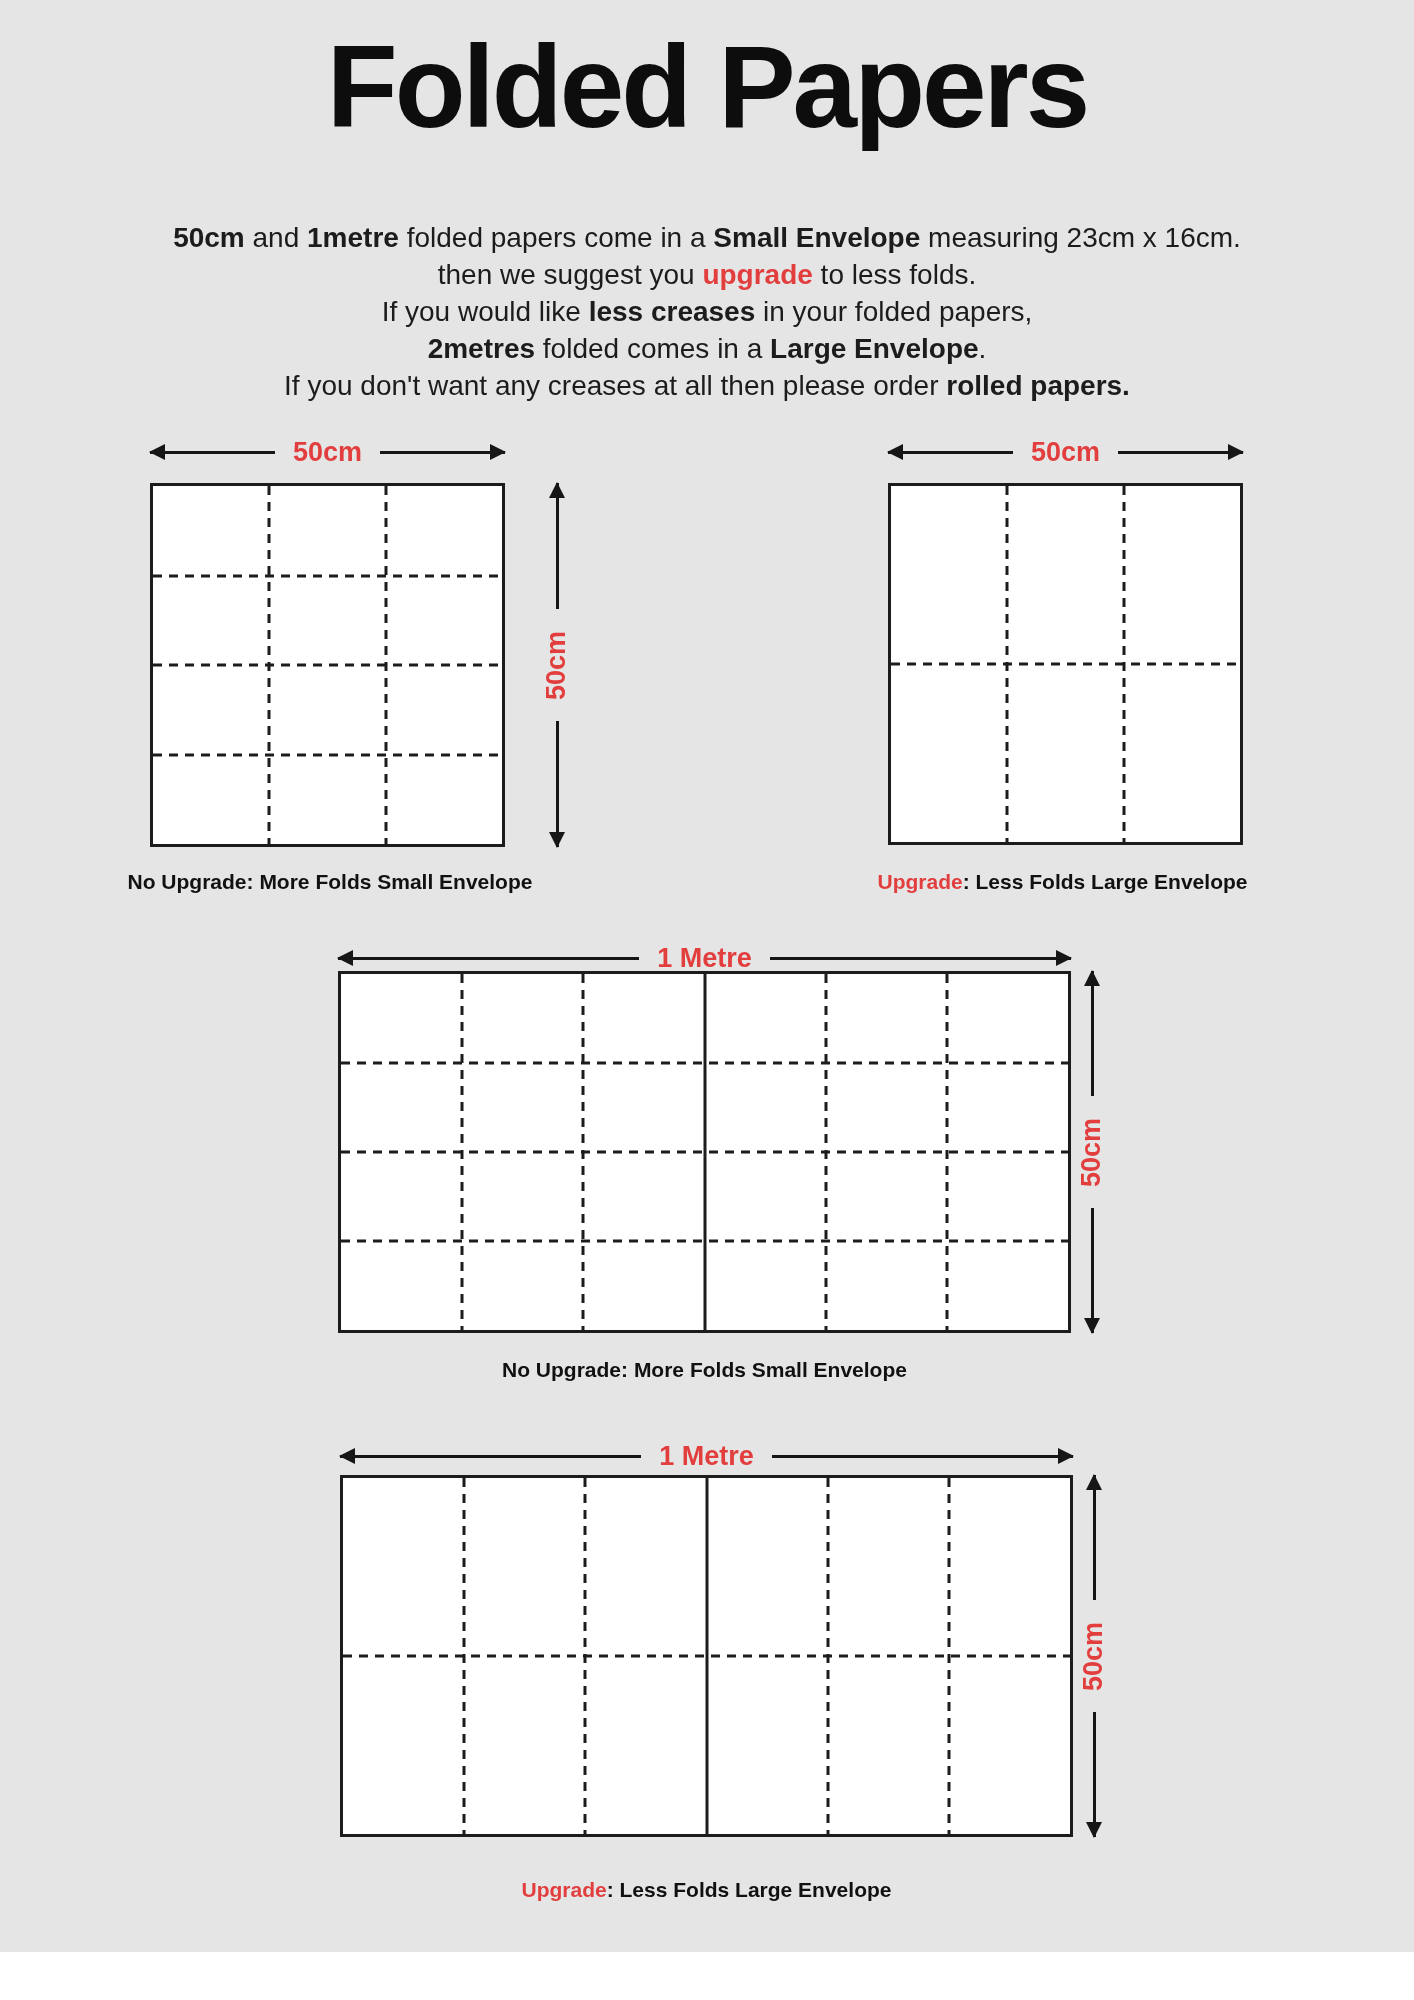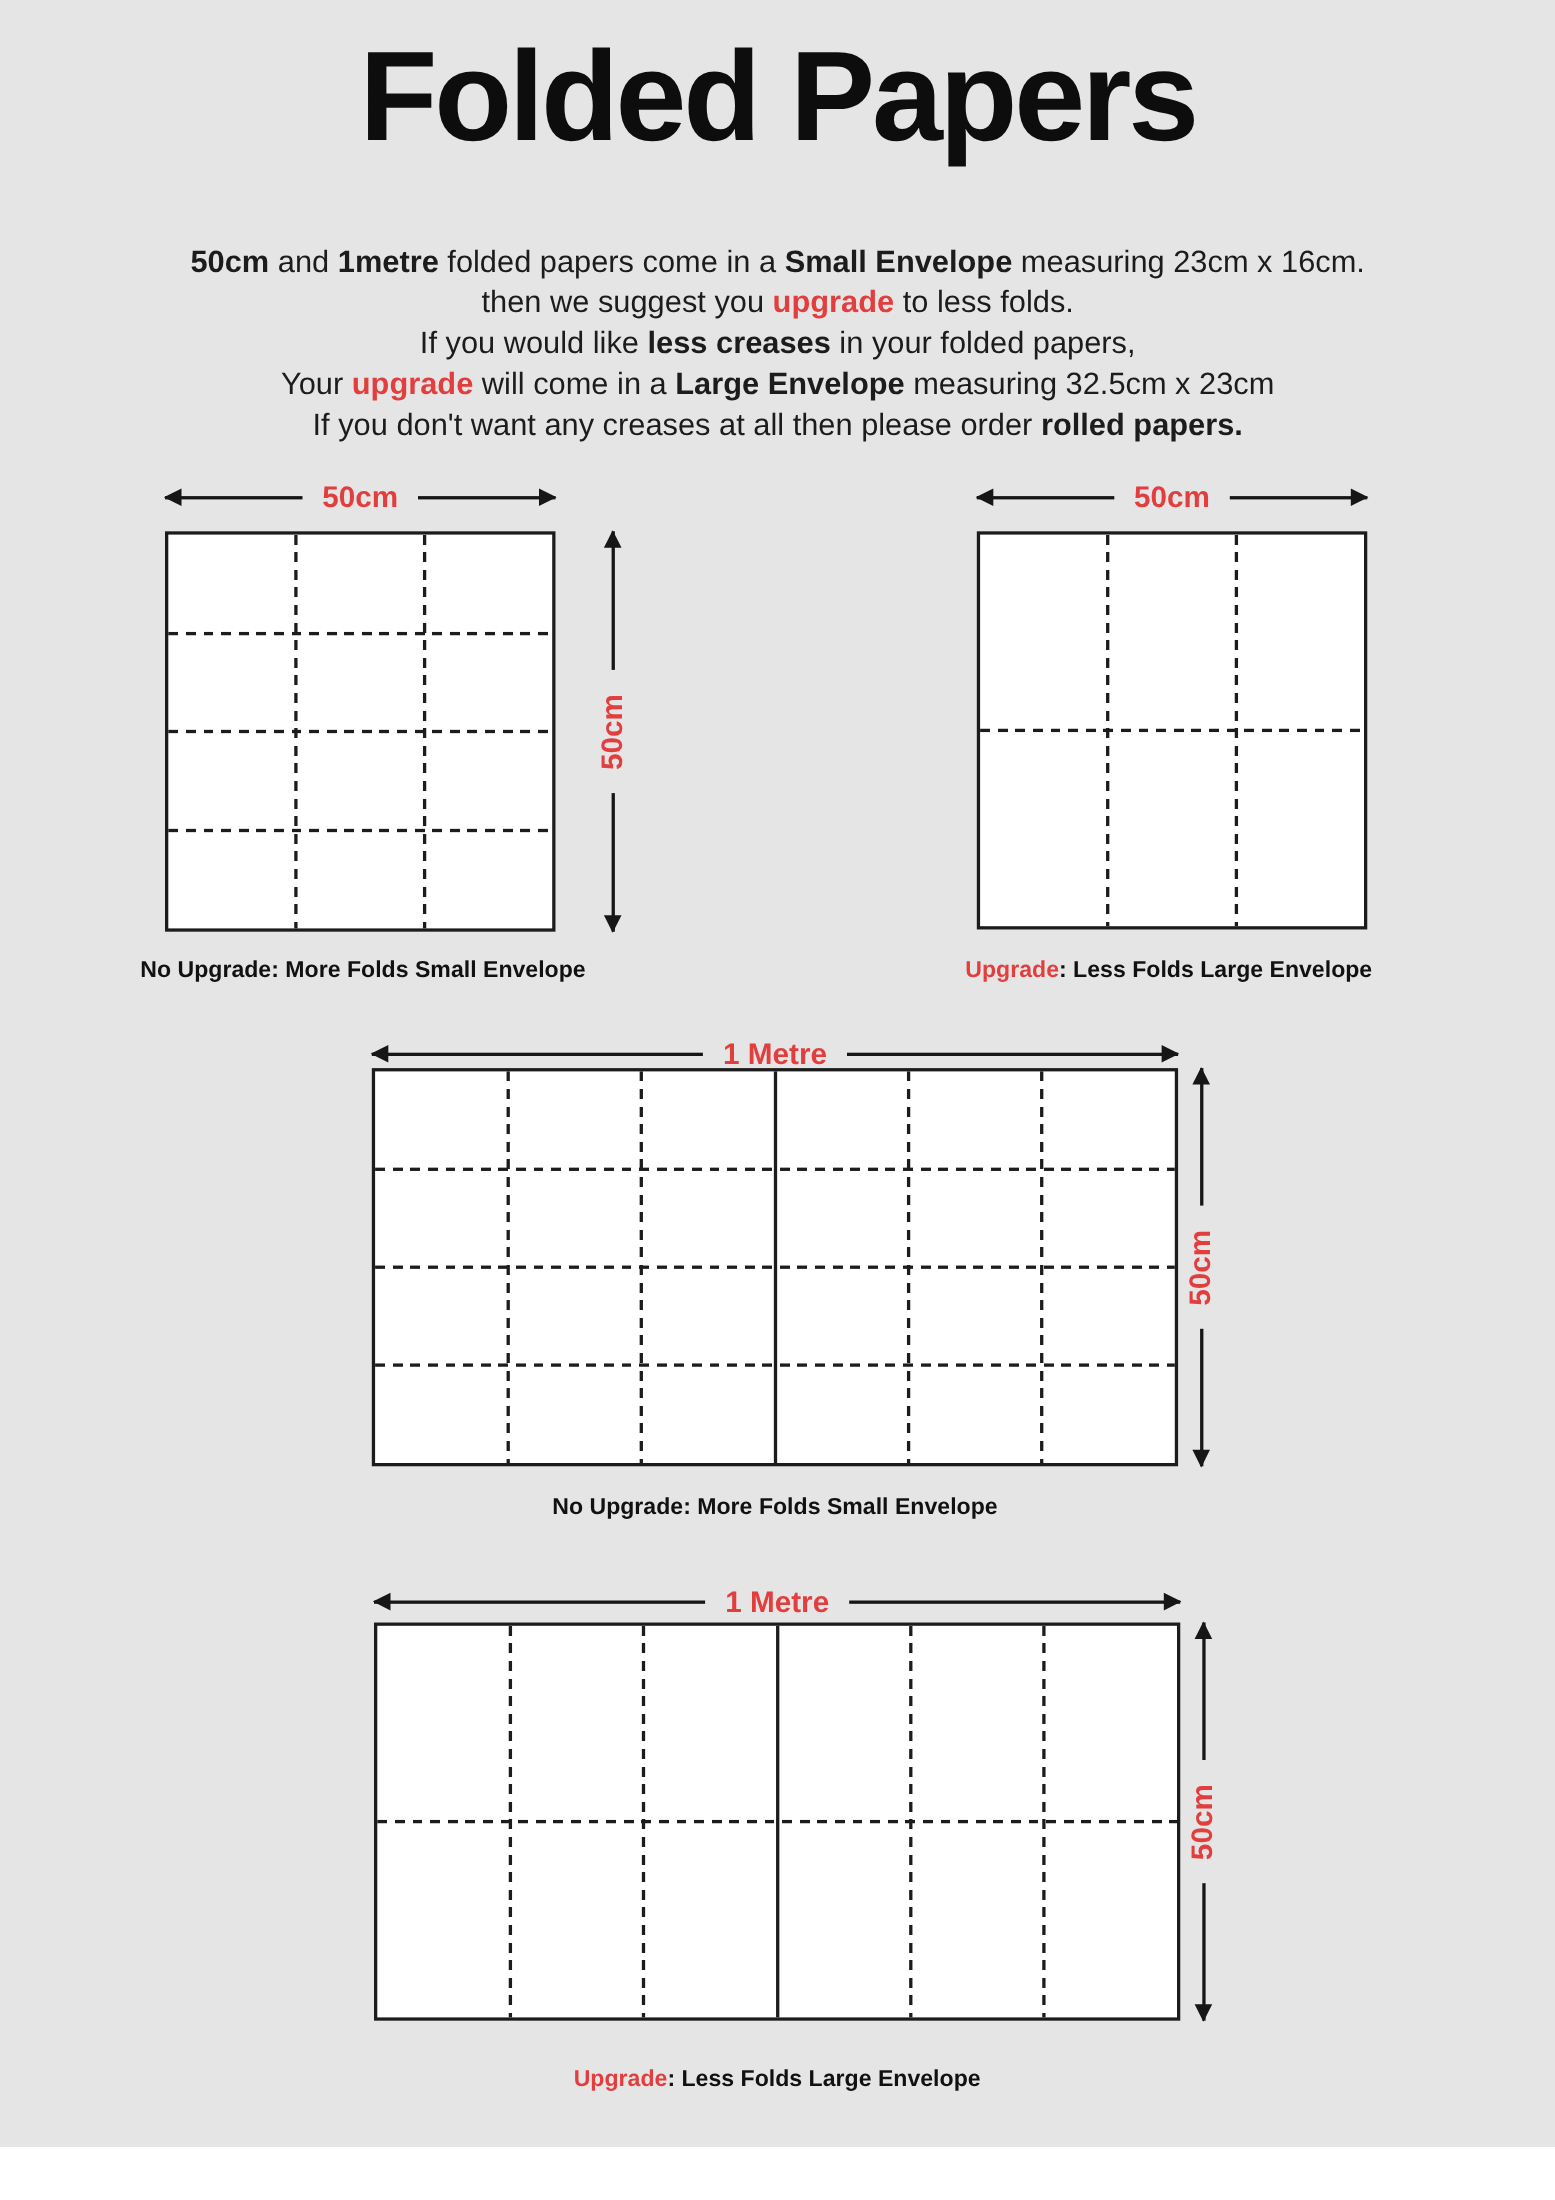--- a/index.html
+++ b/index.html
@@ -102,21 +102,21 @@
 <body>
 
 <div class="page">
 
   <h1 class="title">Folded Papers</h1>
 
   <div class="intro">
     <div class="intro-line"><span class="b">50cm</span><span> and </span><span class="b">1metre</span><span> folded papers come in a </span><span class="b">Small Envelope</span><span> measuring 23cm x 16cm.</span></div>
     <div class="intro-line"><span>then we suggest you </span><span class="b r">upgrade</span><span> to less folds.</span></div>
     <div class="intro-line"><span>If you would like </span><span class="b">less creases</span><span> in your folded papers,</span></div>
-    <div class="intro-line"><span>Your </span><span class="b r">upgrade</span><span> will come in a </span><span class="b">Large Envelope</span><span> measuring 32.5cm x 23cm</span></div>
+    <div class="intro-line"><span class="b">2metres</span><span> folded comes in a </span><span class="b">Large Envelope</span><span>.</span></div>
     <div class="intro-line"><span>If you don't want any creases at all then please order </span><span class="b">rolled papers.</span></div>
   </div>
 
   <div class="dim-h d1-arrow">
     <span class="seg left"></span>
     <span class="dim-label">50cm</span>
     <span class="seg right"></span>
   </div>
   <div class="paper d1-paper">
       <div class="vdash" style="left: 33.3333%;"></div>

